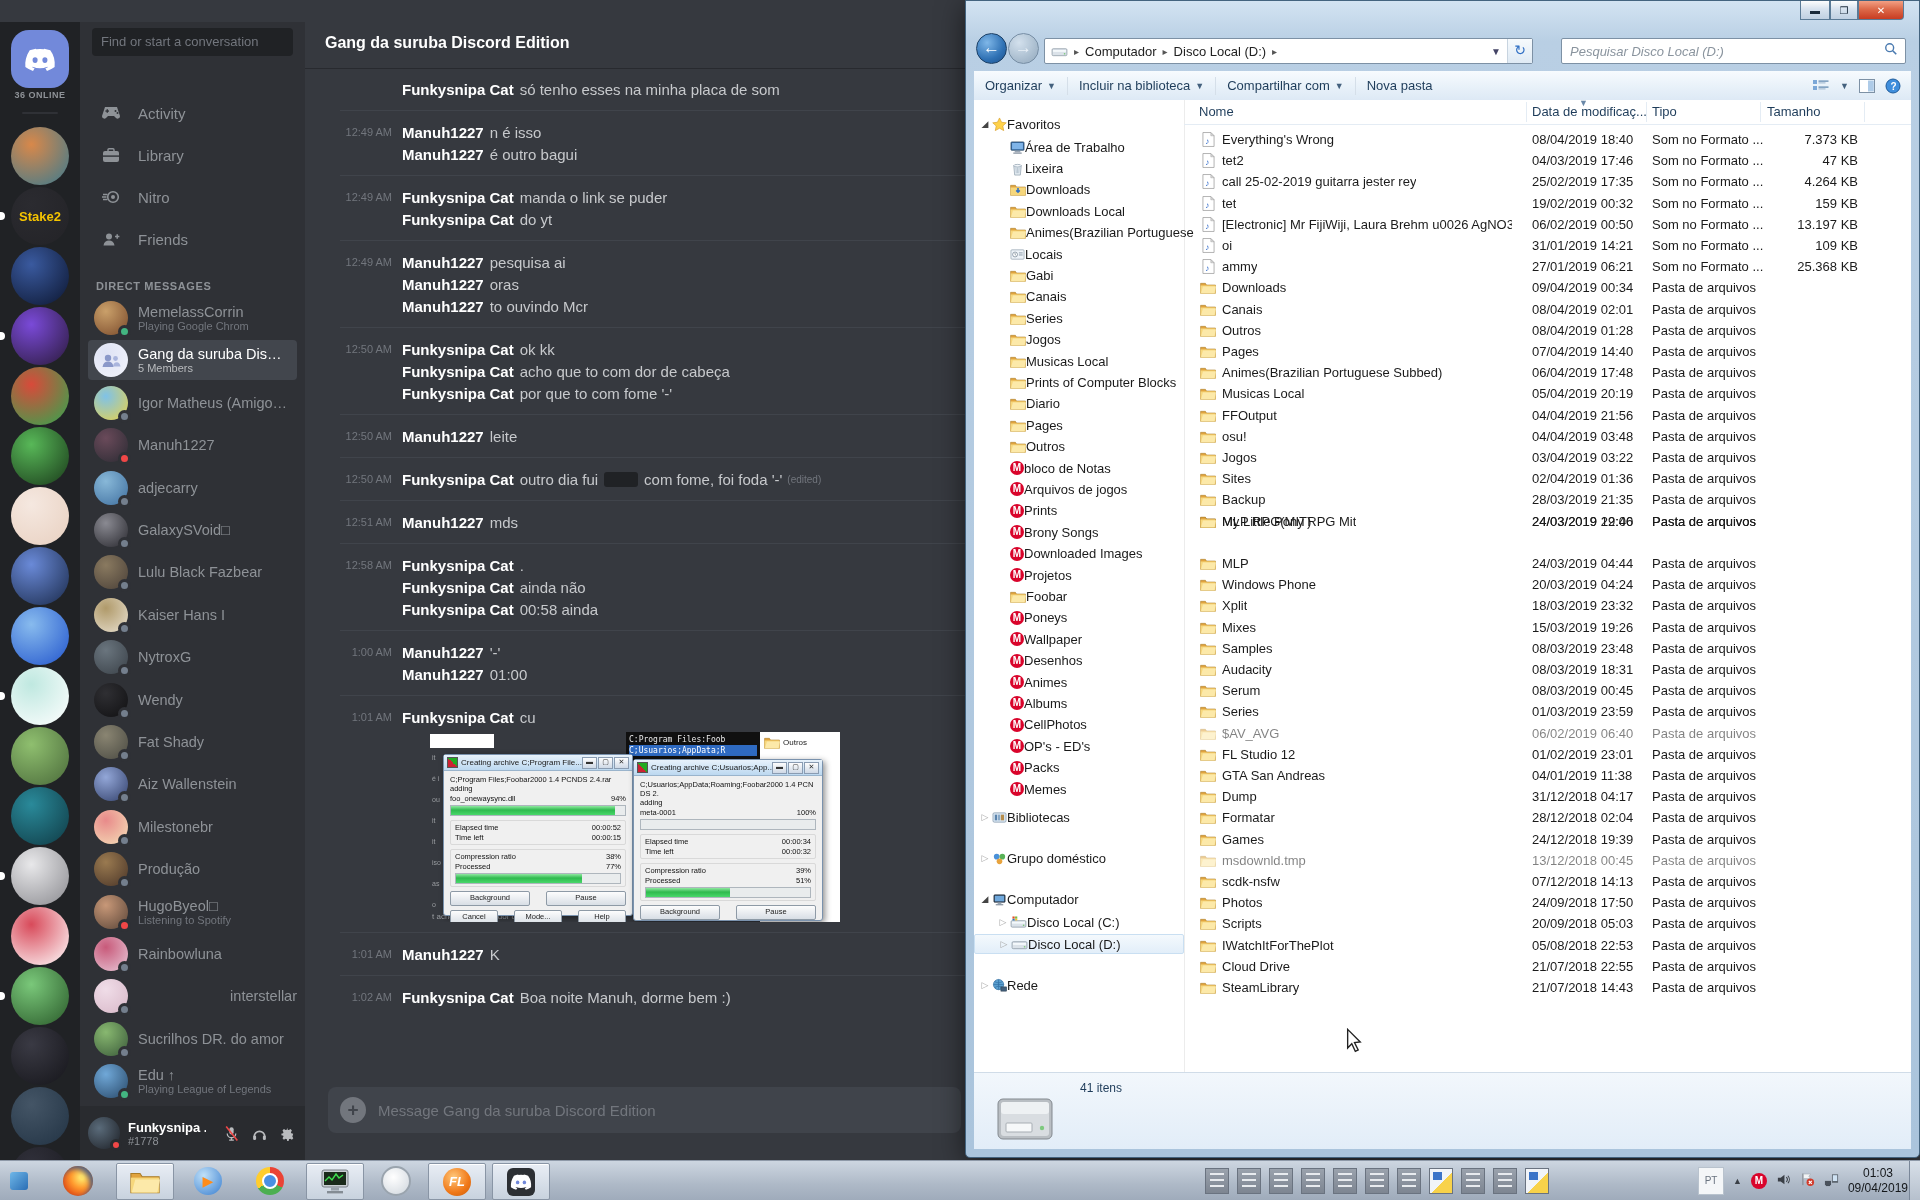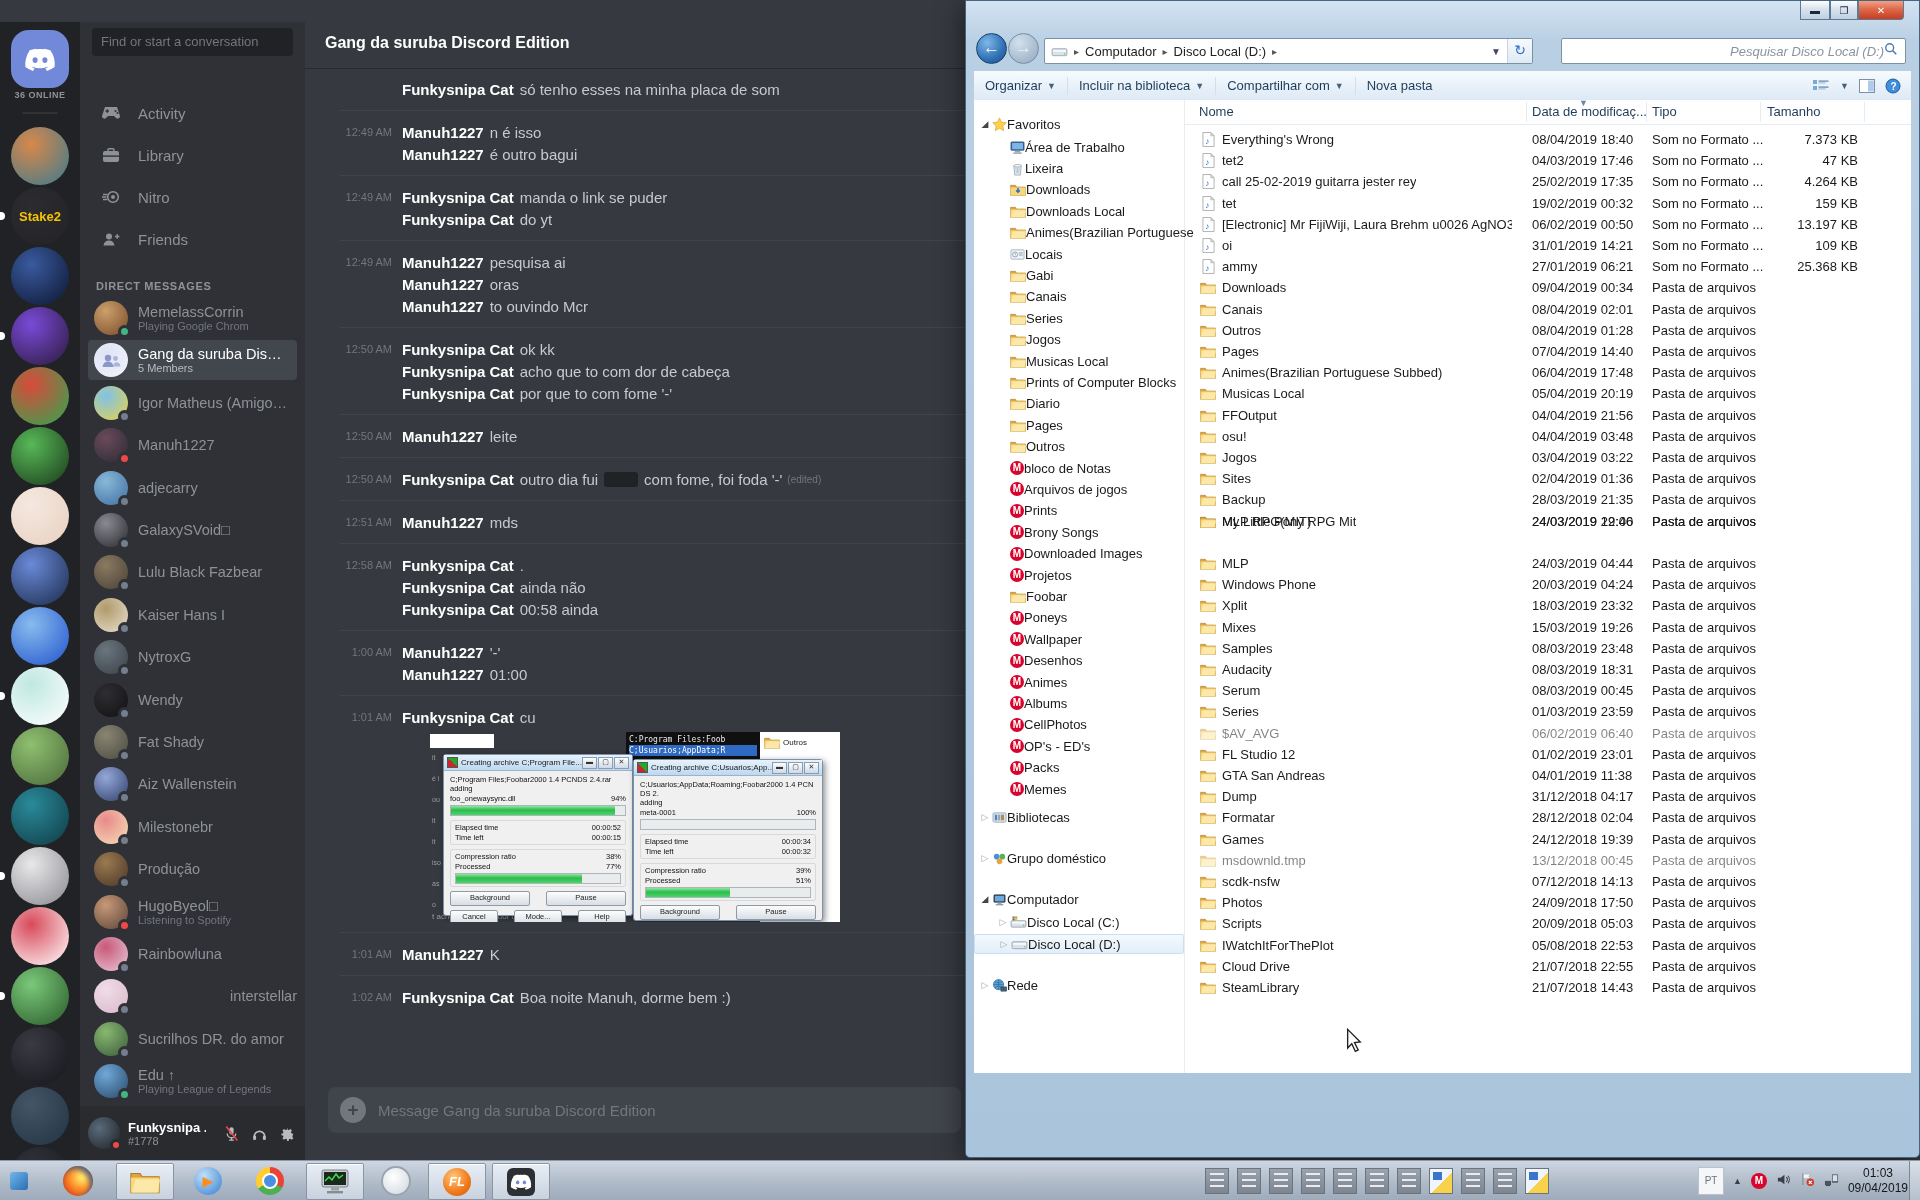--- a/index.html
+++ b/index.html
@@ -100,21 +100,21 @@
     color:#fff;font-size:17px;text-align:center;line-height:28px;}
   #nav-fwd{position:absolute;left:42px;top:32px;width:31px;height:31px;border-radius:50%;
     background:radial-gradient(circle at 35% 30%,#d8e4ef,#a9bccd 60%,#8ba1b5);border:1px solid #6b8299;box-sizing:border-box;
     color:#f2f6fa;font-size:17px;text-align:center;line-height:28px;opacity:.85;}
   #addressbar{position:absolute;left:78px;top:37px;width:489px;height:26px;background:#fff;border:1px solid #7d91a5;box-sizing:border-box;border-radius:2px;display:flex;align-items:center;font-size:13px;color:#222;}
   .crumb{padding:0 4px;white-space:nowrap;}
   .crumb-sep{color:#555;font-size:10px;padding:0 2px;}
   #addr-icons{margin-left:auto;display:flex;align-items:center;}
   #addr-drop{color:#446;font-size:10px;padding:0 6px;}
   #addr-refresh{width:24px;height:24px;background:linear-gradient(#f6fafd,#dfeaf4);border-left:1px solid #c8d4e0;color:#2f6fc4;font-size:14px;text-align:center;line-height:23px;}
-  #searchbox{position:absolute;left:595px;top:37px;width:345px;height:26px;background:#fff;border:1px solid #7d91a5;box-sizing:border-box;border-radius:2px;display:flex;align-items:center;text-align:right;}
+  #searchbox{position:absolute;left:595px;top:37px;width:345px;height:26px;background:#fff;border:1px solid #7d91a5;box-sizing:border-box;border-radius:2px;display:flex;align-items:center;}
   #search-ph{font-style:italic;color:#8a949e;font-size:13px;padding-left:8px;flex:1;white-space:nowrap;overflow:hidden;}
   #toolbar{position:absolute;left:8px;right:8px;top:70px;height:29px;background:linear-gradient(#f7fbfe,#e8f1f9 55%,#dde9f5);border-bottom:1px solid #d0dce8;display:flex;align-items:center;}
   .tb-item{color:#1e3c5a;font-size:13px;padding:0 11px;white-space:nowrap;display:flex;align-items:center;gap:5px;}
   .tb-item .dd{font-size:9px;color:#44617e;}
   .tb-sep{width:1px;height:18px;background:#d5dfe9;}
   #tb-right{margin-left:auto;display:flex;align-items:center;gap:10px;padding-right:10px;}
 
   #ex-content{position:absolute;left:8px;right:8px;top:99px;bottom:84px;background:#fff;overflow:hidden;}
   #ex-sidebar{position:absolute;left:0;top:0;width:210px;bottom:0;border-right:1px solid #ececec;}
   .sb-item{position:absolute;display:flex;align-items:center;font-size:13px;color:#1a1a1a;white-space:nowrap;height:20px;width:100%;}
@@ -1714,20 +1714,30 @@
                 <path d="M1 13.3L3 5.8h14l-1.5 7.5z" fill="#fce9a9"></path>
               </svg>
             </span>
             <span class="fr-name">SteamLibrary</span>
             <span class="fr-date">21/07/2018 14:43</span>
             <span class="fr-type">Pasta de arquivos</span>
             <span class="fr-size"></span>
           </div>
         </div>
     </div>
+    <div id="ex-details">
+      <span id="ex-drive-icon"><svg viewBox="0 0 66 46" width="66" height="46">
+            <rect x="6" y="2" width="54" height="40" rx="5" fill="#b9bec3" stroke="#83898f"></rect>
+            <rect x="9" y="5" width="48" height="34" rx="3" fill="#d9dde1"></rect>
+            <rect x="9" y="5" width="48" height="12" rx="3" fill="#eef1f3"></rect>
+            <rect x="14" y="26" width="26" height="9" rx="1" fill="#f6f8f9" stroke="#a7adb3"></rect>
+            <circle cx="50" cy="31" r="2.2" fill="#7ec97e"></circle>
+          </svg></span>
+      <span id="ex-status">41 itens</span>
+    </div>
   </div>
 
   <div id="taskbar">
     <div id="tb-apps">
         <div class="tb-app" style="left: 2px; width: 34px;">
           <div style="width:18px;height:18px;border-radius:3px;background:linear-gradient(135deg,#6fb7e8,#2a6db4);"></div>
         </div>
         <div class="tb-app" style="left: 50px;">
           <div style="width:30px;height:30px;border-radius:50%;background:radial-gradient(circle at 62% 38%,#ffe066 8%,#ff9a2e 40%,#e85c1a 70%,#b63a10);box-shadow:inset -3px 3px 5px rgba(47,82,143,.8);"></div>
         </div>

